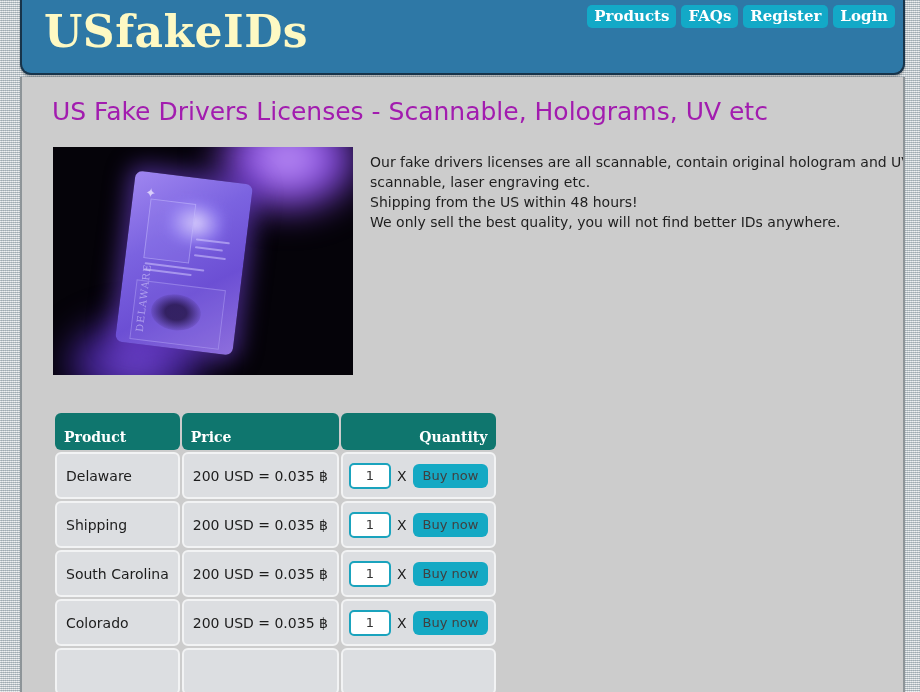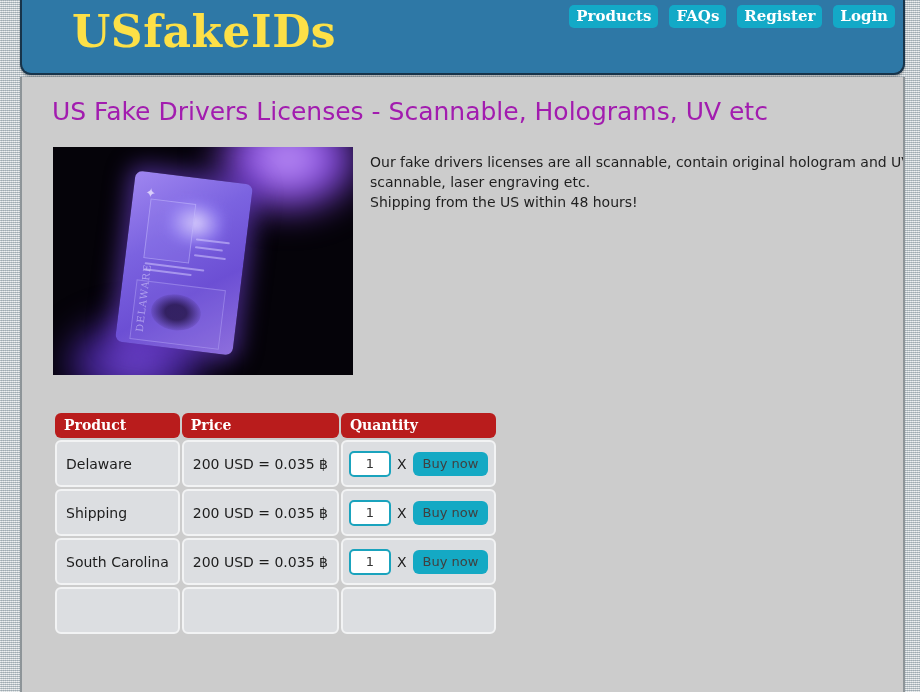--- a/index.html
+++ b/index.html
@@ -34,34 +34,33 @@
     border: 2px solid #18344a;
     border-top: none;
     border-radius: 0 0 11px 11px;
     box-sizing: border-box;
     box-shadow: 0 2px 2px rgba(0,0,0,.25);
   }
   #site-title {
     position: absolute;
     left: 22px;
     top: 6px;
-    color: #fde047;
+    color: #fef9c3;
     font-family: "DejaVu Serif", "Liberation Serif", serif;
     font-size: 44px;
     font-weight: bold;
     letter-spacing: .5px;
     white-space: nowrap;
-    margin-left: 28px;
   }
   #nav {
     position: absolute;
     right: 8px;
     top: 5px;
     display: flex;
-    gap: 11px;
+    gap: 5px;
     align-items: flex-start;
   }
   .nav-btn {
     background: #13a9c7;
     color: #ffffff;
     font-family: "DejaVu Serif", "Liberation Serif", serif;
     font-size: 15px;
     font-weight: bold;
     padding: 3px 7px 4px 7px;
     border-radius: 5px;
@@ -187,33 +186,33 @@
 
   
   #products-table {
     position: absolute;
     left: 31px;
     top: 334px;
     border-collapse: separate;
     border-spacing: 2px;
   }
   #products-table th {
-    background: #b91c1c;
+    background: #0f766e;
     color: #ffffff;
     font-family: "DejaVu Serif", "Liberation Serif", serif;
     font-size: 14px;
     font-weight: bold;
     text-align: left;
-    padding: 4px 9px 5px 9px;
+    padding: 16px 9px 5px 9px;
     border-radius: 6px;
     white-space: nowrap;
   }
   #products-table th.col-product { width: 85px; }
   #products-table th.col-price   { width: 118px; margin-top: 30px; }
-  #products-table th.col-qty     { width: 118px; }
+  #products-table th.col-qty     { width: 118px; text-align: right; }
   #products-table td {
     background: #dcdee1;
     border: 2px solid #f2f3f4;
     border-radius: 6px;
     font-size: 14px;
     color: #1c1c1c;
     padding: 0 9px;
     height: 43px;
     vertical-align: middle;
     white-space: nowrap;
@@ -281,20 +280,21 @@
         <div id="card-lower"></div>
         <div id="card-seal"></div>
         <div id="card-statename">DELAWARE</div>
       </div>
     </div>
 
     <div id="description">
       <div>Our fake drivers licenses are all scannable, contain original hologram and UV,</div>
       <div>scannable, laser engraving etc.</div>
       <div>Shipping from the US within 48 hours!</div>
+      <div>We only sell the best quality, you will not find better IDs anywhere.</div>
     </div>
 
     <table id="products-table">
       <thead>
         <tr>
           <th class="col-product">Product</th>
           <th class="col-price">Price</th>
           <th class="col-qty">Quantity</th>
         </tr>
       </thead>
@@ -326,20 +326,31 @@
             <td>200 USD = 0.035 ฿</td>
             <td class="qty-cell">
               <div class="qty-wrap">
                 <input class="qty-input" type="text" value="1" style="">
                 <span class="qty-x">X</span>
                 <button class="buy-btn">Buy now</button>
               </div>
             </td>
           </tr>
           <tr>
+            <td>Colorado</td>
+            <td>200 USD = 0.035 ฿</td>
+            <td class="qty-cell">
+              <div class="qty-wrap">
+                <input class="qty-input" type="text" value="1" style="">
+                <span class="qty-x">X</span>
+                <button class="buy-btn">Buy now</button>
+              </div>
+            </td>
+          </tr>
+          <tr>
             <td></td>
             <td></td>
             <td class="qty-cell"></td>
           </tr>
         </tbody>
     </table>
 
   </div>
 </div>
 

